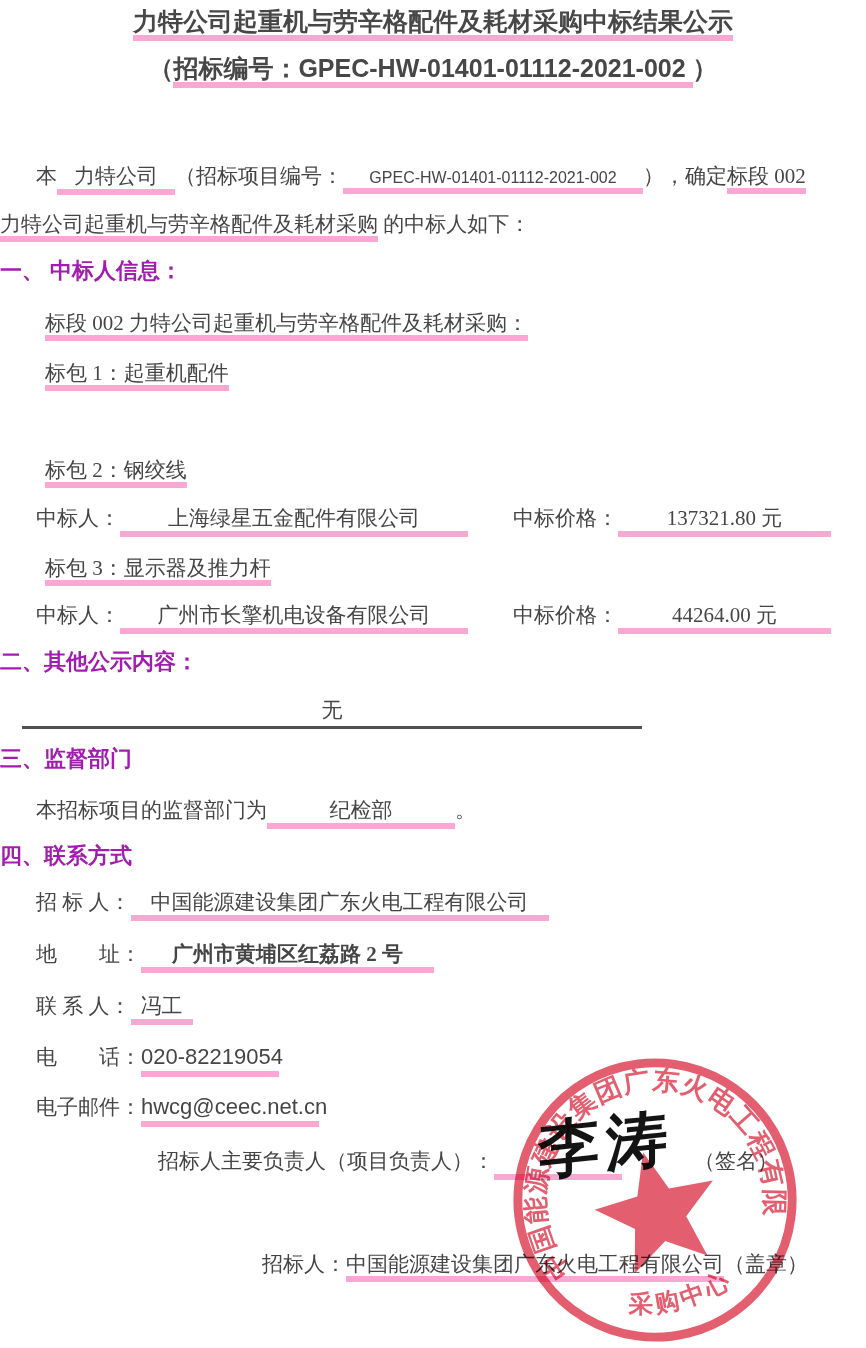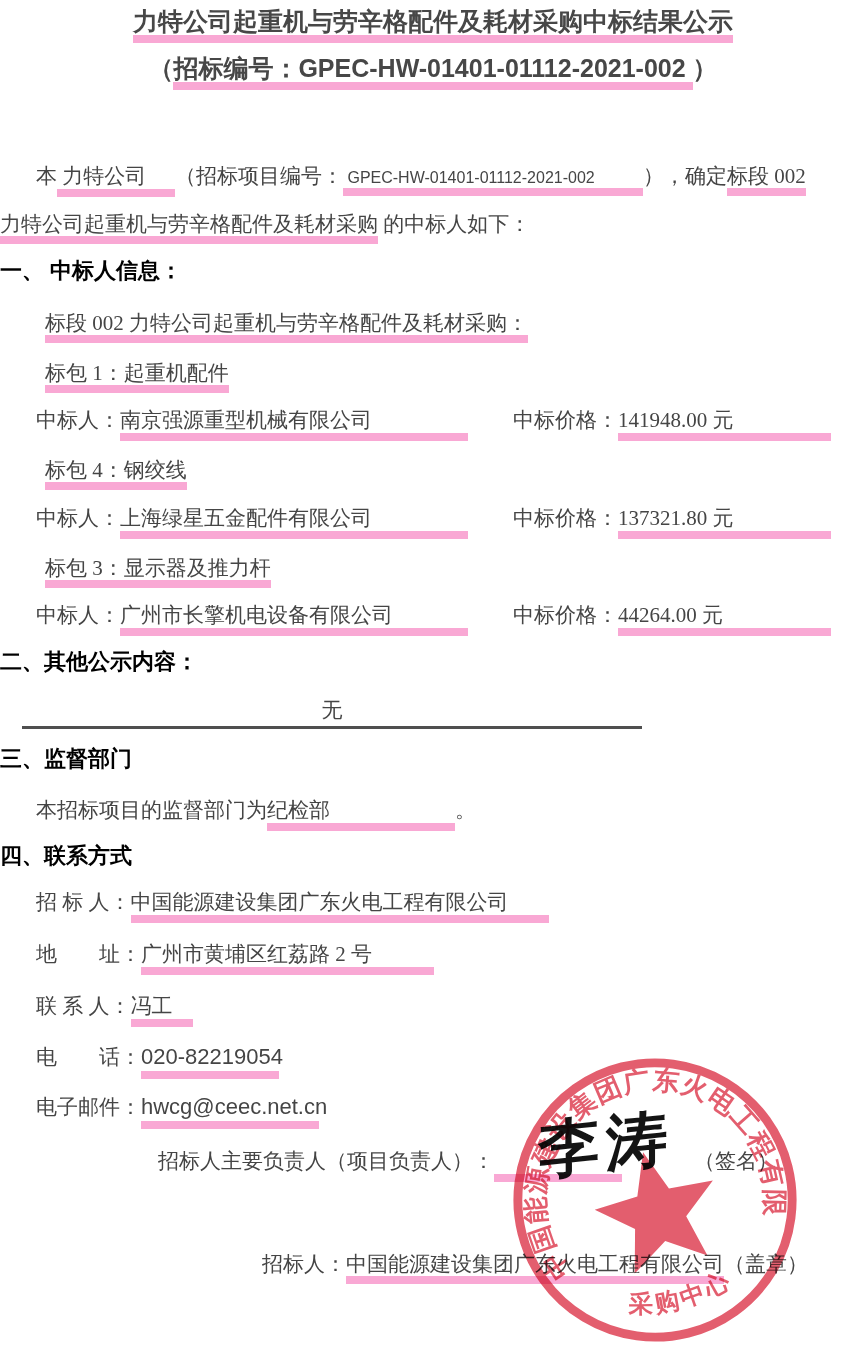--- a/index.html
+++ b/index.html
@@ -3,27 +3,27 @@
 <meta charset="utf-8">
 <style>
   html,body{margin:0;padding:0;background:#ffffff;}
   .page{
     position:relative;width:866px;height:1348px;background:#ffffff;
     font-family:"Liberation Serif","DejaVu Serif",serif;
     color:#454545;overflow:hidden;
   }
   .line{position:absolute;white-space:pre;font-size:21px;line-height:1.25;}
   .center{left:0;right:0;text-align:center;}
-  .h{font-family:"Liberation Sans","DejaVu Sans",sans-serif;font-weight:bold;font-size:22px;color:#000000;}
+  .h{font-family:"Liberation Sans","DejaVu Sans",sans-serif;font-weight:bold;font-size:22px;color:#a21caf;}
   .title{font-family:"Liberation Sans","DejaVu Sans",sans-serif;font-weight:bold;font-size:25px;color:#474747;}
-  .u{border-bottom:8px solid #f9a8d4;}
+  .u{border-bottom:6px solid #f9a8d4;}
   .sans{font-family:"Liberation Sans","DejaVu Sans",sans-serif;}
-  .fill{display:inline-block;}
+  .fill{display:inline-block;text-align:center;}
   .w120{width:118px;} .w300{width:300px;} .w350{width:348px;} .w215{width:213px;}
-  .w190{width:188px;} .w420{width:418px;} .w295{width:293px;} .w62{width:62px;}
+  .w190{width:188px;} .w420{width:418px;} .w295{width:293px;font-weight:bold;} .w62{width:62px;}
   .w140{width:138px;} .w180{width:178px;} .w128{width:128px;}
   .gap45{margin-left:45px;}
   .none-line{position:absolute;left:22px;top:696px;width:620px;text-align:center;
     border-bottom:3px solid #4f4f4f;font-size:21px;padding-bottom:2px;}
   .stamp{
     position:absolute;left:503px;top:1052px;width:304px;height:296px;
     transform:rotate(-14deg);mix-blend-mode:multiply;opacity:.88;
   }
   .signature{
     position:absolute;left:538px;top:1102px;
@@ -44,23 +44,22 @@
 
   <div class="line" style="left:36px;top:163px"><span>本</span><span class="u fill w120"> 力特公司 </span><span>（招标项目编号：</span><span class="u sans fill w300" style="font-size:16px"> GPEC-HW-01401-01112-2021-002 </span><span>），确定</span><span class="u">标段 002</span></div>
 
   <div class="line" style="left:0px;top:211px"><span class="u">力特公司起重机与劳辛格配件及耗材采购</span><span> 的中标人如下：</span></div>
 
   <div class="line h" style="left:0px;top:257px">一、 中标人信息：</div>
 
   <div class="line" style="left:45px;top:310px"><span class="u">标段 002 力特公司起重机与劳辛格配件及耗材采购：</span></div>
 
   <div class="line" style="left:45px;top:360px"><span class="u">标包 1：起重机配件</span></div>
-  <div class="line" style="left:36px;top:407px"><span>中标人：</span><span class="u fill w350">南京强源重型机械有限公司</span><span class="gap45">中标价格：</span><span class="u fill w215">141948.00 元</span></div>
 
-  <div class="line" style="left:45px;top:457px"><span class="u">标包 4：钢绞线</span></div>
+  <div class="line" style="left:45px;top:457px"><span class="u">标包 2：钢绞线</span></div>
   <div class="line" style="left:36px;top:505px"><span>中标人：</span><span class="u fill w350">上海绿星五金配件有限公司</span><span class="gap45">中标价格：</span><span class="u fill w215">137321.80 元</span></div>
 
   <div class="line" style="left:45px;top:555px"><span class="u">标包 3：显示器及推力杆</span></div>
   <div class="line" style="left:36px;top:602px"><span>中标人：</span><span class="u fill w350">广州市长擎机电设备有限公司</span><span class="gap45">中标价格：</span><span class="u fill w215">44264.00 元</span></div>
 
   <div class="line h" style="left:0px;top:648px">二、其他公示内容：</div>
   <div class="none-line">无</div>
 
   <div class="line h" style="left:0px;top:745px">三、监督部门</div>
   <div class="line" style="left:36px;top:797px"><span>本招标项目的监督部门为</span><span class="u fill w190">纪检部</span><span>。</span></div>

